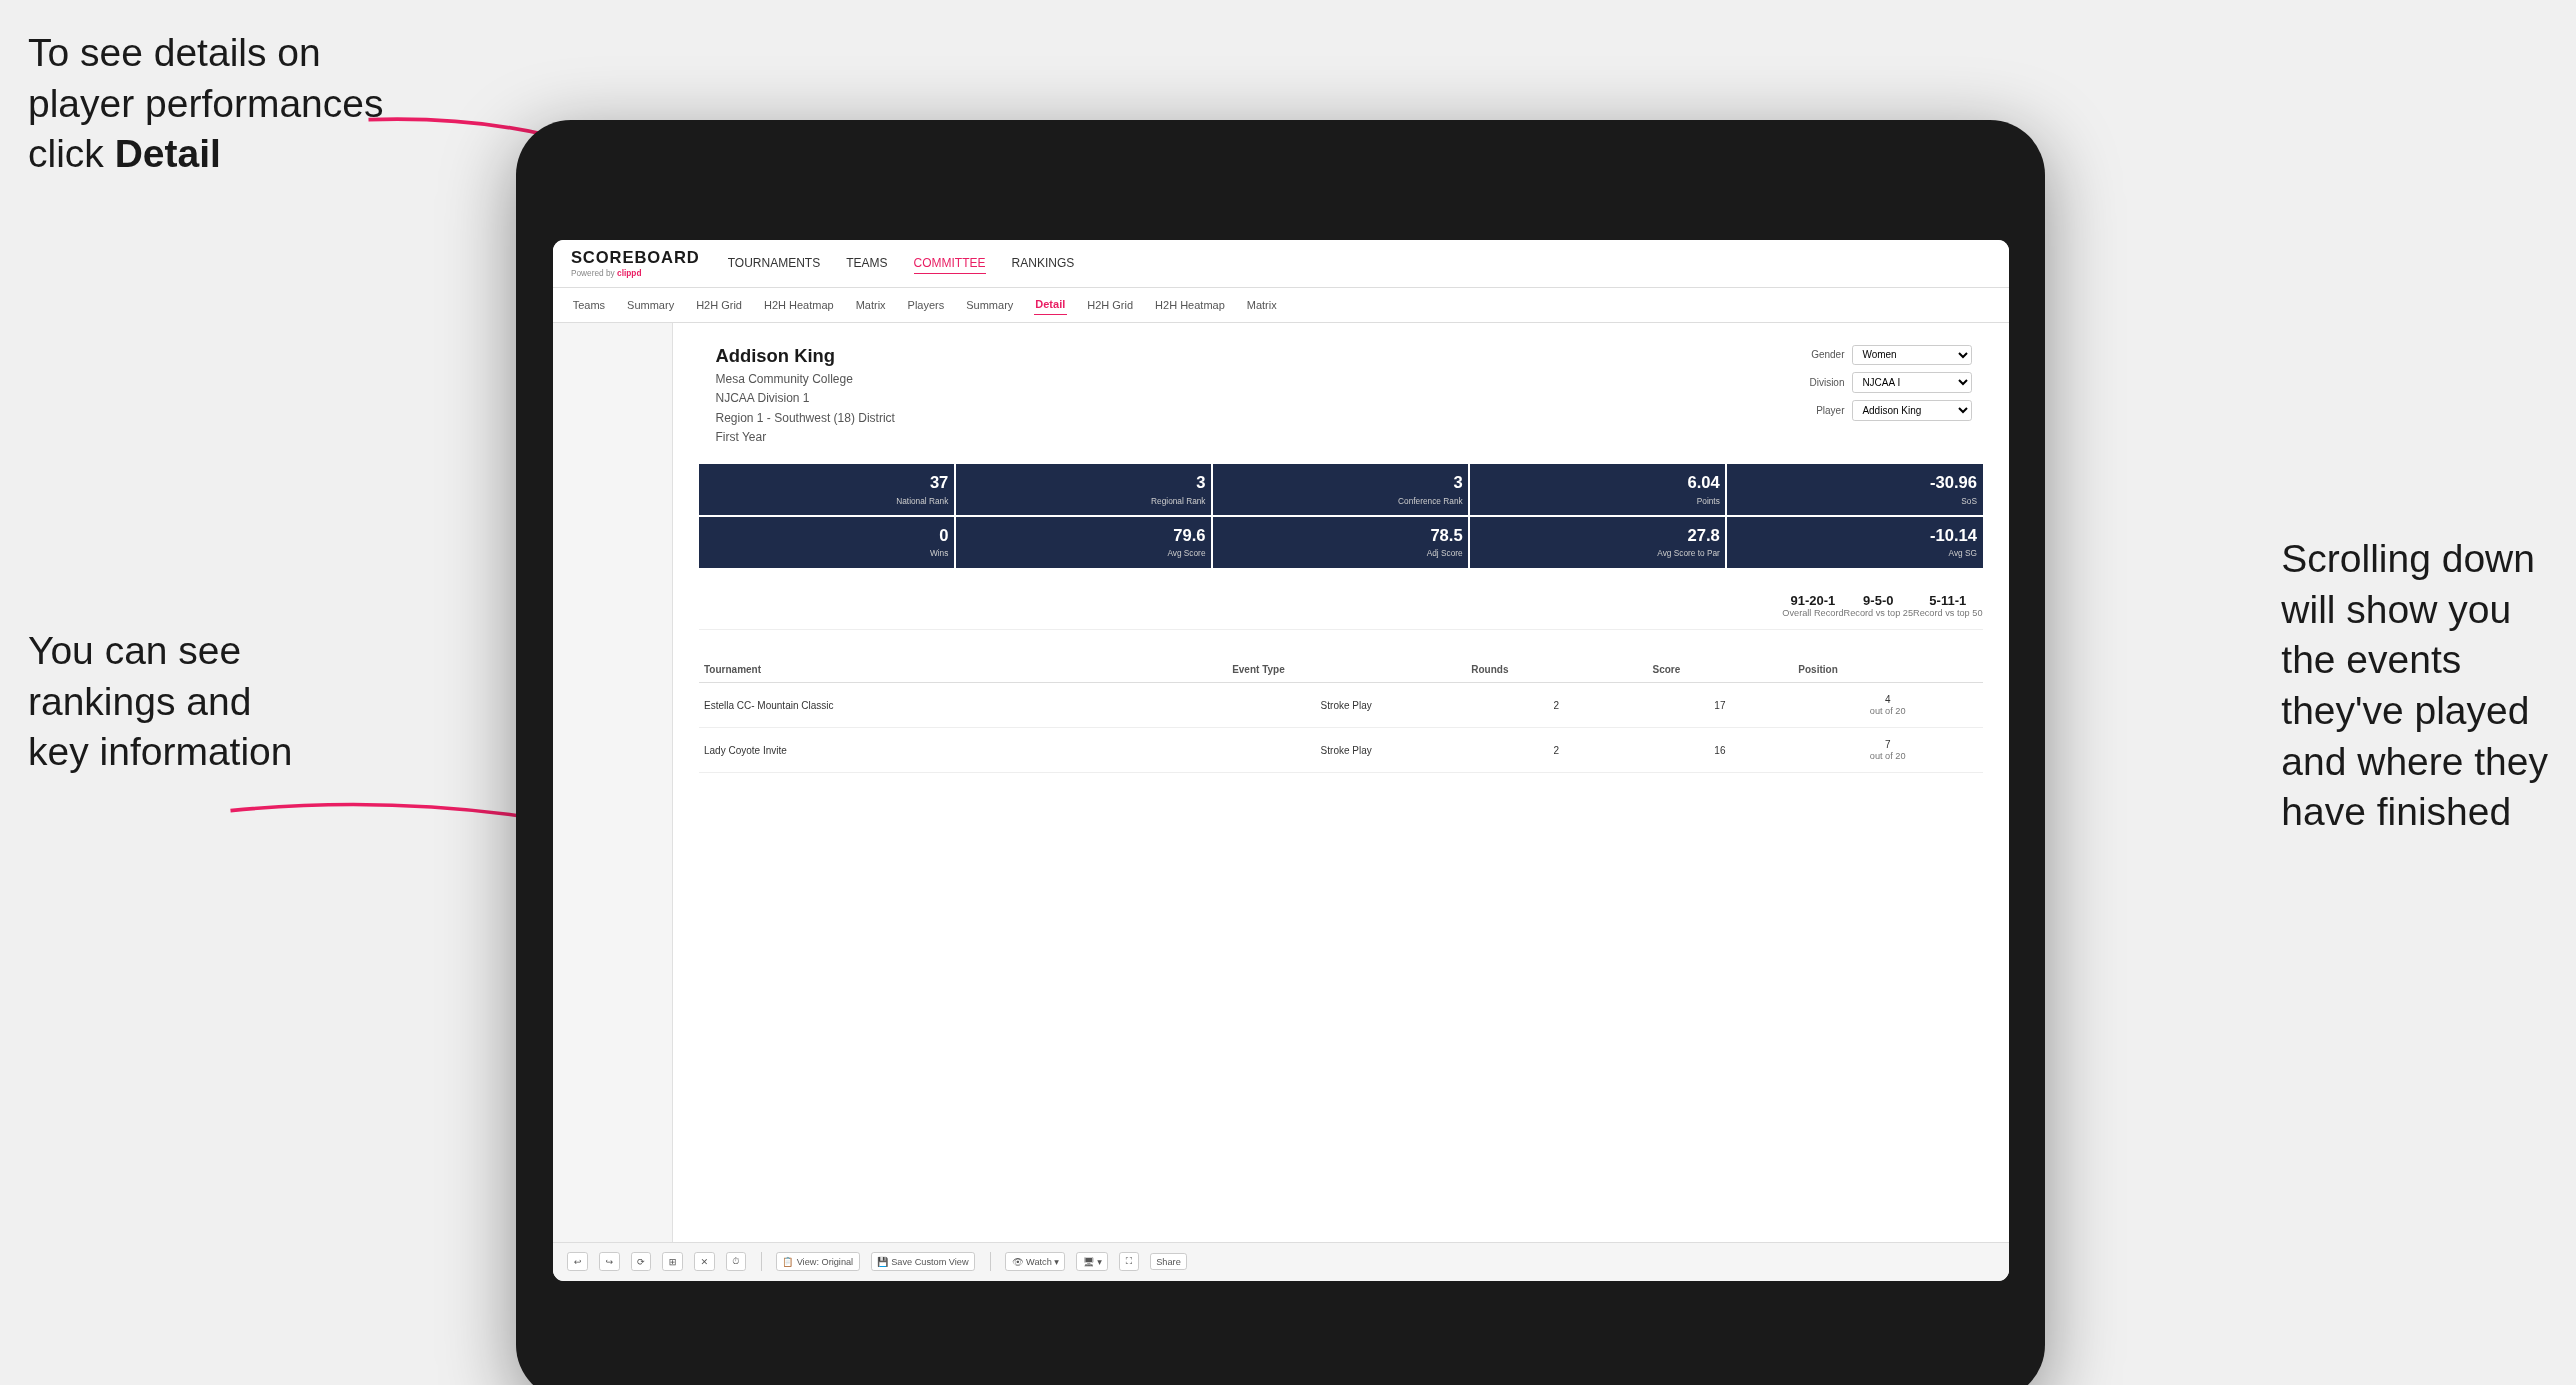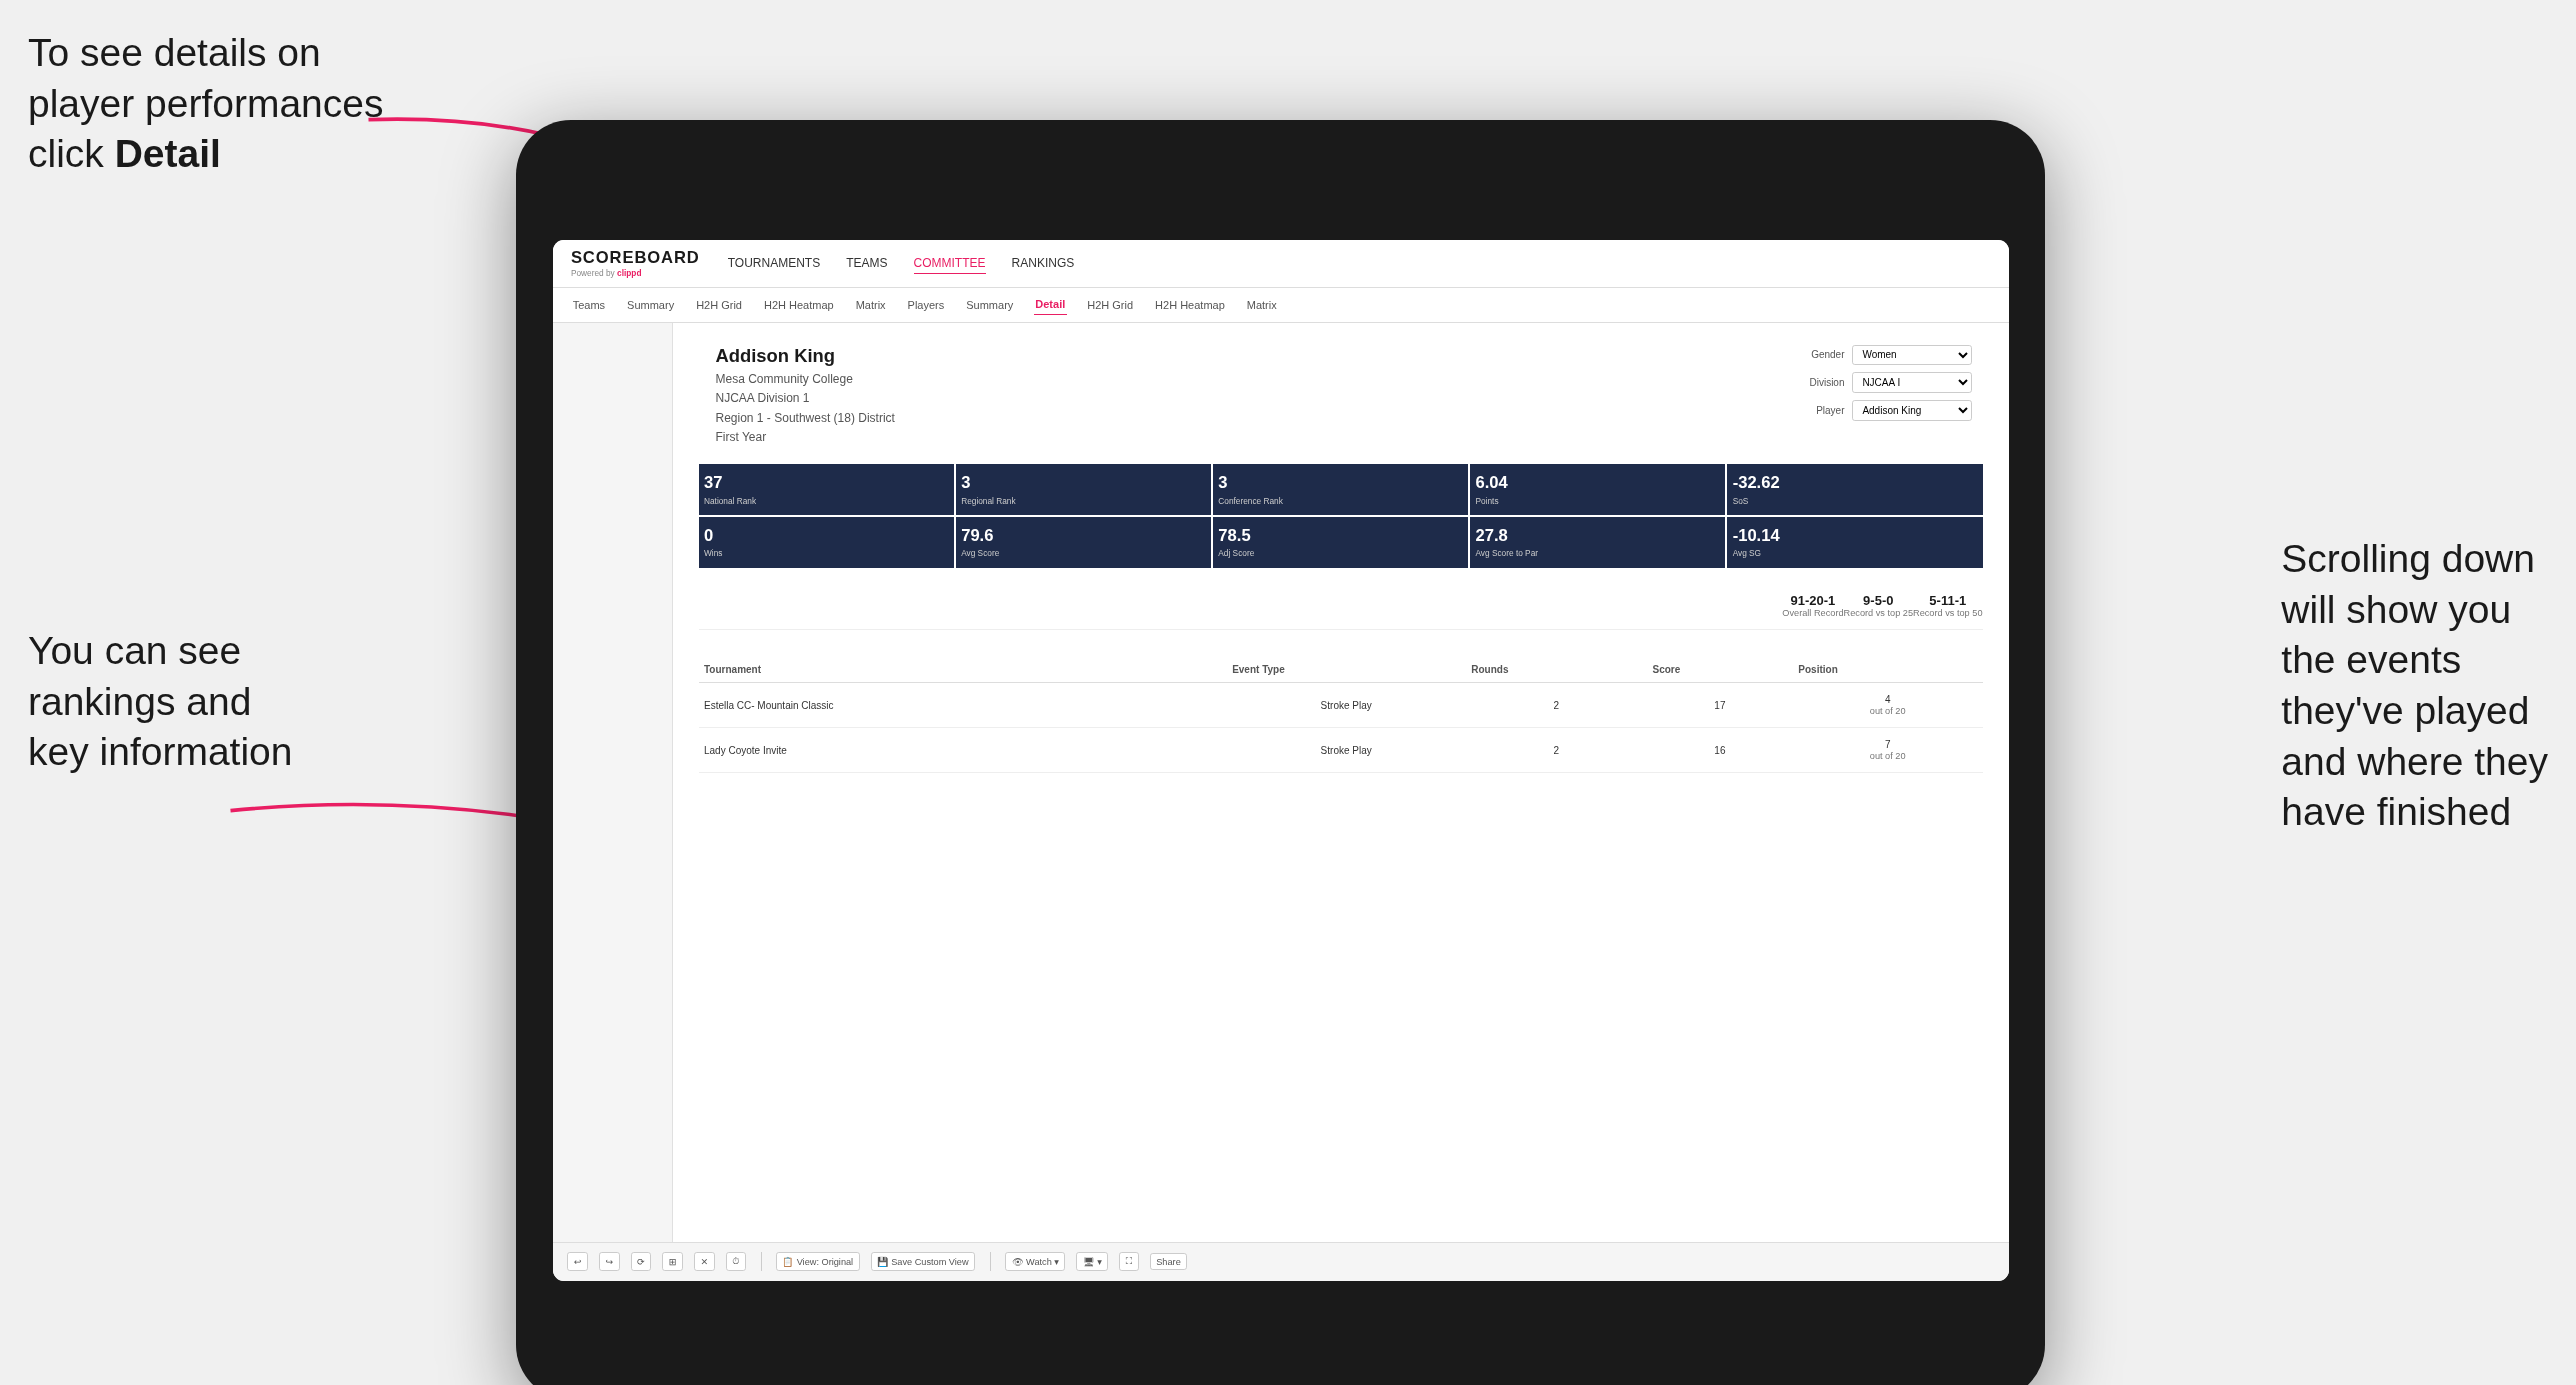--- a/index.html
+++ b/index.html
@@ -189,21 +189,21 @@
     
     .stats-grid {
       display: grid;
       grid-template-columns: repeat(5, 1fr);
       gap: 1.8px;
       margin-bottom: 1.8px;
     }
     .stat-cell {
       background: #1e2b4a;
       color: #fff;
-      text-align: left;
+      text-align: right;
       padding: 9.2px 5.5px;
     }
     .stat-value {
       font-size: 16.6px;
       font-weight: 700;
       display: block;
     }
     .stat-label {
       font-size: 8.3px;
       color: #ccc;
@@ -399,21 +399,21 @@
           </div>
           <div class="stat-cell">
             <span class="stat-value">3</span>
             <span class="stat-label">Conference Rank</span>
           </div>
           <div class="stat-cell">
             <span class="stat-value">6.04</span>
             <span class="stat-label">Points</span>
           </div>
           <div class="stat-cell">
-            <span class="stat-value negative">-32.62</span>
+            <span class="stat-value negative">-30.96</span>
             <span class="stat-label">SoS</span>
           </div>
         </div>
 
         <div class="stats-grid" style="margin-bottom: 14.7px;">
           <div class="stat-cell">
             <span class="stat-value">0</span>
             <span class="stat-label">Wins</span>
           </div>
           <div class="stat-cell">

